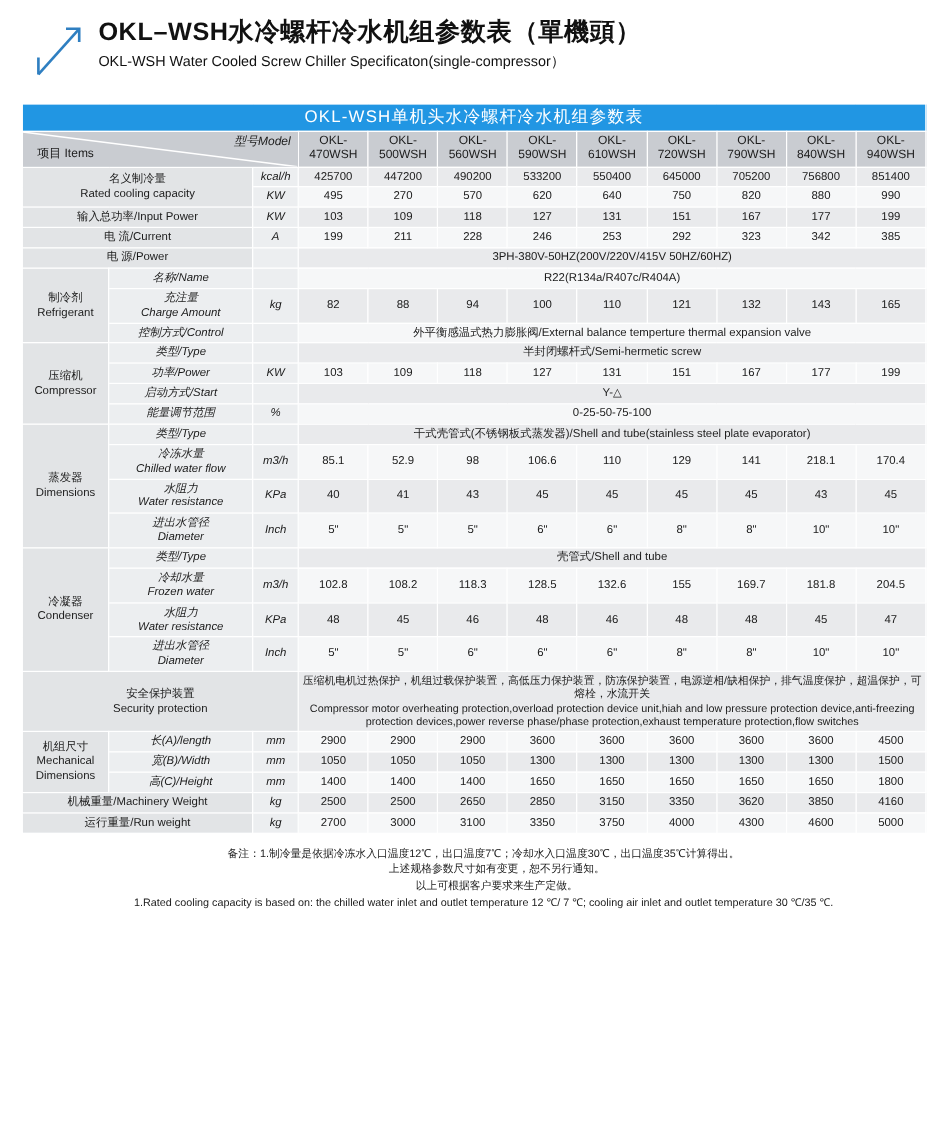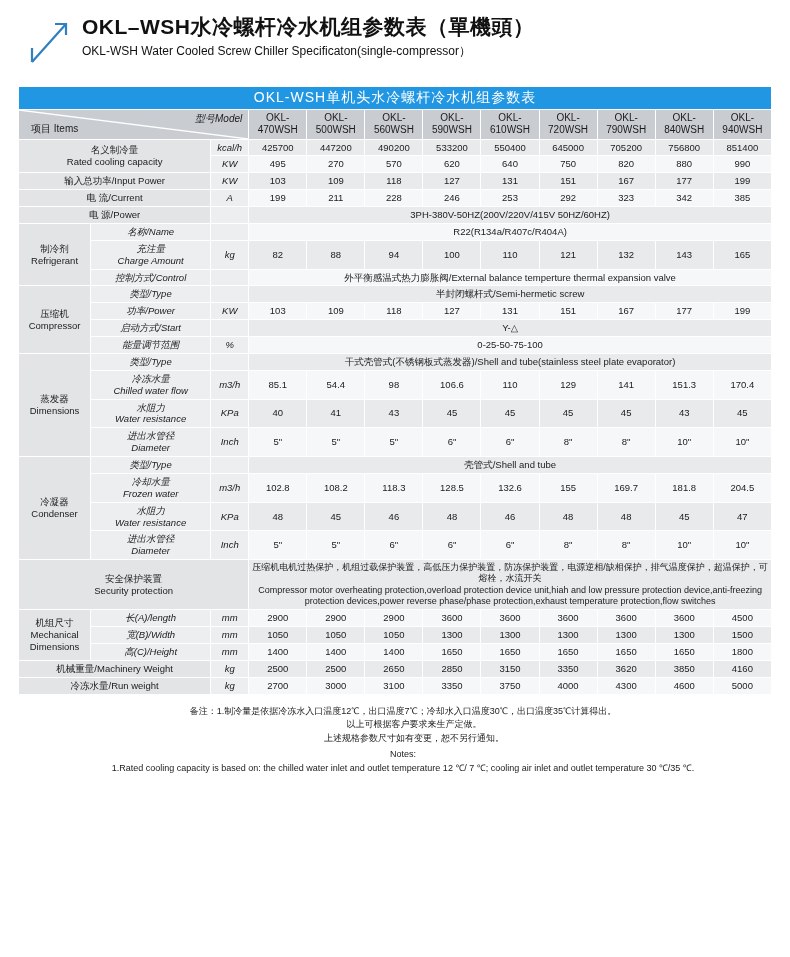--- a/index.html
+++ b/index.html
@@ -325,27 +325,27 @@
         <td class="lbl2"></td>
         <td colspan="9">干式壳管式(不锈钢板式蒸发器)/Shell and tube(stainless steel plate evaporator)</td>
       </tr>
       <tr class="rB">
         <td class="lbl2 two-line">
           <div>冷冻水量</div>
           <div>Chilled water flow</div>
         </td>
         <td class="lbl2">m3/h</td>
         <td>85.1</td>
-        <td>54.4</td>
+        <td>52.9</td>
         <td>98</td>
         <td>106.6</td>
         <td>110</td>
         <td>129</td>
         <td>141</td>
-        <td>151.3</td>
+        <td>218.1</td>
         <td>170.4</td>
       </tr>
       <tr class="rA">
         <td class="lbl2 two-line">
           <div>水阻力</div>
           <div>Water resistance</div>
         </td>
         <td class="lbl2">KPa</td>
         <td>40</td>
         <td>41</td>
@@ -496,37 +496,36 @@
         <td>2650</td>
         <td>2850</td>
         <td>3150</td>
         <td>3350</td>
         <td>3620</td>
         <td>3850</td>
         <td>4160</td>
       </tr>
 
       <tr class="rB">
-        <td class="lbl" colspan="2">冷冻水量/Run weight</td>
+        <td class="lbl" colspan="2">运行重量/Run weight</td>
         <td class="lbl2">kg</td>
         <td>2700</td>
         <td>3000</td>
         <td>3100</td>
         <td>3350</td>
         <td>3750</td>
         <td>4000</td>
         <td>4300</td>
         <td>4600</td>
         <td>5000</td>
       </tr>
     </tbody>
       </table>
   </div>
 
   <div class="notes">
     <div>备注：1.制冷量是依据冷冻水入口温度12℃，出口温度7℃；冷却水入口温度30℃，出口温度35℃计算得出。</div>
+    <div style="padding-left:22px">上述规格参数尺寸如有变更，恕不另行通知。</div>
     <div style="padding-left:22px">以上可根据客户要求来生产定做。</div>
-    <div style="padding-left:22px">上述规格参数尺寸如有变更，恕不另行通知。</div>
-    <div class="en">Notes:</div>
     <div>1.Rated cooling capacity is based on: the chilled water inlet and outlet temperature 12 ℃/ 7 ℃; cooling air inlet and outlet temperature 30 ℃/35 ℃.</div>
   </div>
 
 </div>
 
 </body></html>

